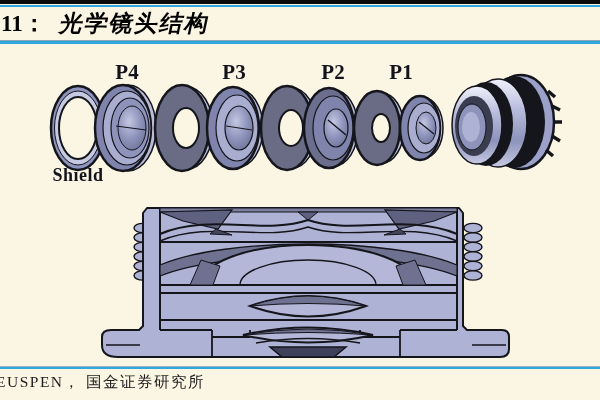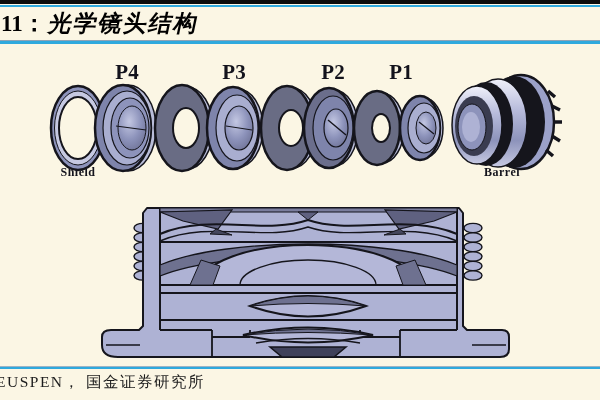--- a/index.html
+++ b/index.html
@@ -9,28 +9,28 @@
   }
   .top-black-bar{position:absolute;top:0;left:0;width:600px;height:4px;background:#0a0a0a;}
   .accent-line{position:absolute;left:0;width:600px;background:#2fa9dd;}
   .accent-top{top:5px;height:2px;}
   .accent-mid{top:40px;height:3px;border-top:1px solid #8fa3b5;}
   .accent-bottom{top:366px;height:2px;border-top:1px solid #9db3c4;}
   .fig-title{
     position:absolute;top:8px;left:1px;margin:0;color:#000;
     font-size:23px;font-weight:bold;white-space:nowrap;
   }
-  .fig-title .num{display:inline-block;margin-right:3px;text-align:right;}
+  .fig-title .num{display:inline-block;margin-right:14px;text-align:right;}
   .fig-title .zh{display:inline-block;transform:skewX(-12deg);letter-spacing:2px;}
   .lbl{
     position:absolute;transform:translateX(-50%);color:#13131c;
     font-weight:bold;white-space:nowrap;
   }
   .lbl-top{top:60px;font-size:21px;}
-  .lbl-bottom{top:165px;font-size:12px;letter-spacing:.5px;text-align:center;}
+  .lbl-bottom{top:165px;font-size:18px;letter-spacing:.5px;text-align:center;}
   .exploded-svg{position:absolute;left:20px;top:82px;overflow:visible;}
   .cross-svg{position:absolute;left:98px;top:203px;}
   .source-line{
     position:absolute;top:372px;left:-4px;color:#1c1c1c;
     font-size:15.5px;letter-spacing:1.5px;white-space:nowrap;
   }
 </style>
 </head>
 <body>
 
@@ -42,21 +42,20 @@
   <h1 class="fig-title"><span class="num">11：</span><span class="zh">光学镜头结构</span></h1>
 
   <div class="accent-line accent-mid"></div>
 
   <span class="lbl lbl-top" style="left:127px">P4</span>
   <span class="lbl lbl-top" style="left:234px">P3</span>
   <span class="lbl lbl-top" style="left:333px">P2</span>
   <span class="lbl lbl-top" style="left:401px">P1</span>
 
   <span class="lbl lbl-bottom" style="left:78px">Shield</span>
-  <span class="lbl lbl-bottom" style="left:502px">Barrel</span>
 
   <svg class="exploded-svg" width="560" height="94" viewBox="0 0 560 94">
     <defs>
       <radialGradient id="sphere" cx="40%" cy="35%" r="75%">
         <stop offset="0%" stop-color="#c3c7e2"></stop>
         <stop offset="55%" stop-color="#8d93bb"></stop>
         <stop offset="100%" stop-color="#6d7195"></stop>
       </radialGradient>
       <linearGradient id="shine" x1="0" y1="0" x2="0" y2="1">
         <stop offset="0%" stop-color="#f0f1fa"></stop>

